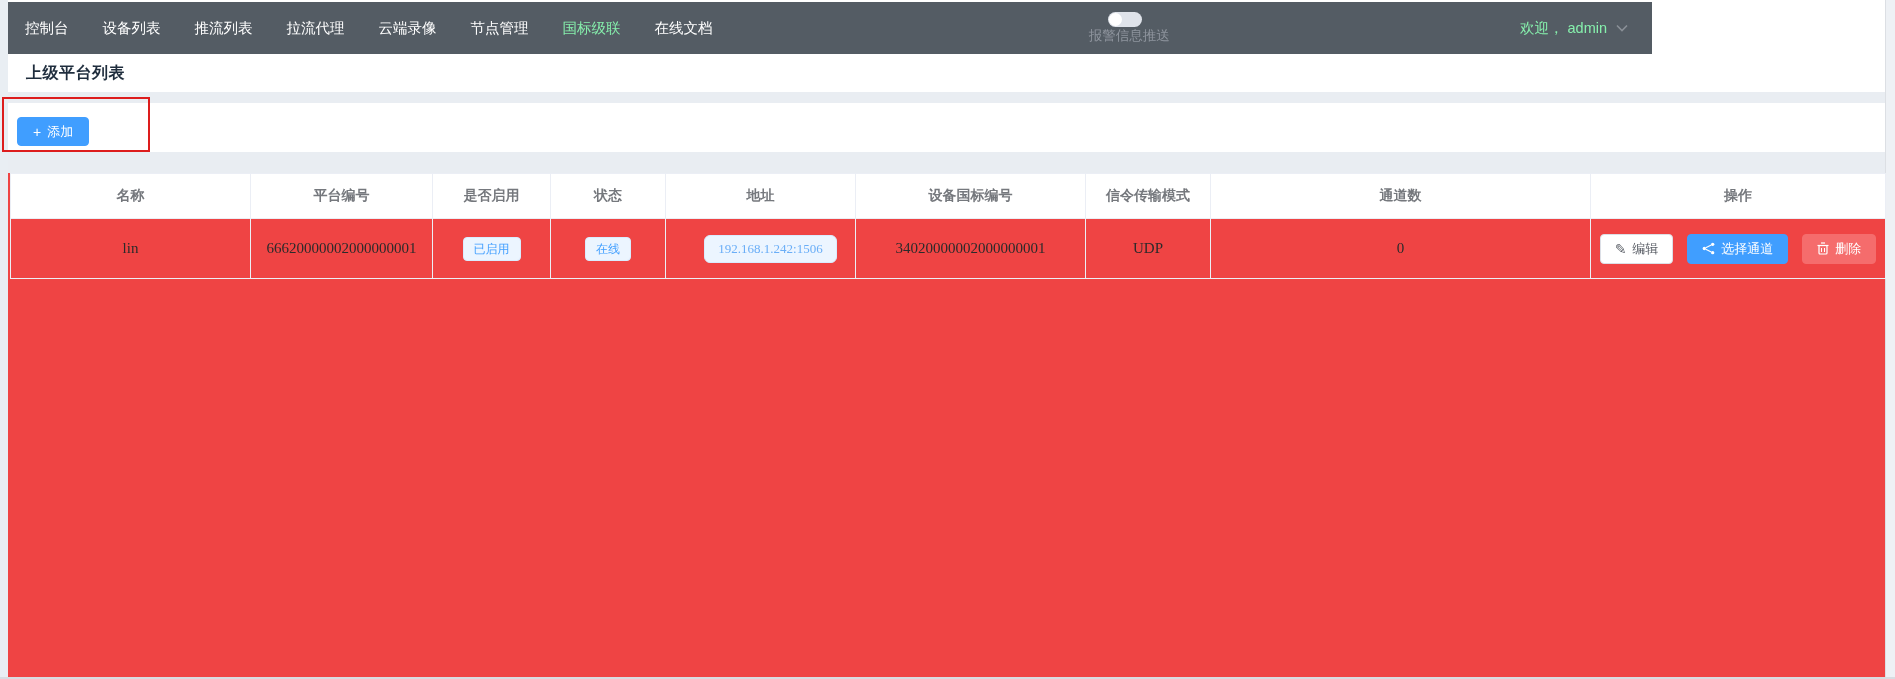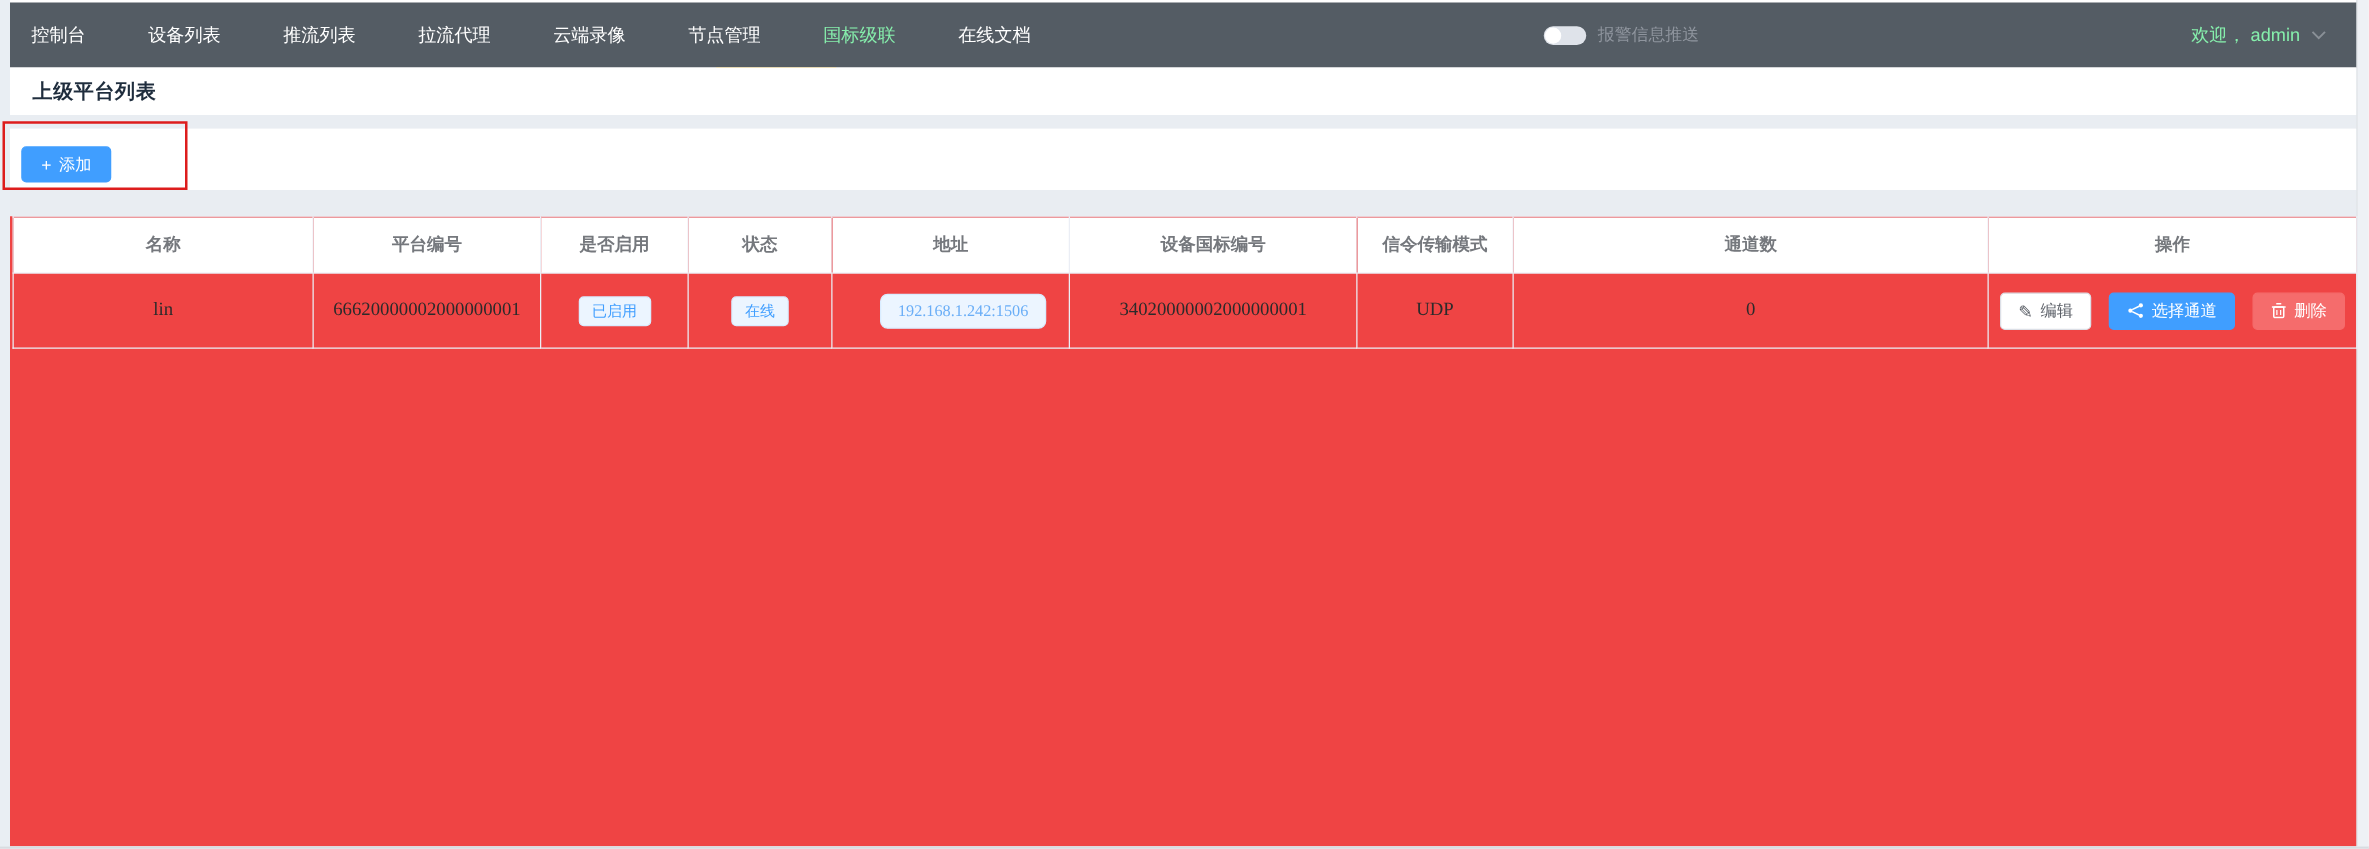--- a/index.html
+++ b/index.html
@@ -6,28 +6,28 @@
   html,body { width:1895px; height:679px; }
   body { font-family:"Liberation Sans","DejaVu Sans",sans-serif; background:#ffffff; }
   .page { position:relative; width:1895px; height:679px; background:#ffffff; overflow:hidden;
           border-bottom:2px solid #d8dce1; }
 
   
   .strip-left  { position:absolute; left:0; top:0; width:8px; height:679px; background:#e9eef3; }
   .strip-right { position:absolute; left:1885px; top:0; width:10px; height:679px; background:#eef1f5; border-left:1px solid #dcdfe4; }
 
   
-  .nav { position:absolute; left:8px; top:2px; width:1877px; height:52px; background:#545c64;
-         display:flex; align-items:center;gap:16px; }
+  .nav { position:absolute; left:8px; top:2px; width:1644px; height:52px; background:#545c64;
+         display:flex; align-items:center; }
   .nav-item { padding:0 17px; height:52px; display:flex; align-items:center;
               font-size:14.5px; color:#ffffff; cursor:pointer; white-space:nowrap; }
   .nav-item.active { color:#86efac; }
   .nav-underline { position:absolute; left:573px; top:54px; width:96px; height:5px; background:#f2b824; }
 
-  .toggle-group { margin-left:auto; display:flex; align-items:center; }
+  .toggle-group { margin-left:auto; display:flex; align-items:center;flex-direction:column; }
   .switch { position:relative; width:34px; height:15px; border-radius:8px; background:#dfe3ea; cursor:pointer; }
   .switch .knob { position:absolute; left:1px; top:1px; width:13px; height:13px; border-radius:50%; background:#ffffff; }
   .toggle-label { margin-left:9px; font-size:13.5px; color:#8f959e; }
 
   .welcome { margin-left:auto; margin-right:24px; display:flex; align-items:center; color:#86efac; font-size:14.5px; cursor:pointer; }
   .welcome .chev { margin-left:9px; display:inline-flex; }
 
   
   .title-bar { position:absolute; left:8px; top:54px; width:1877px; height:38px; background:#ffffff;
                display:flex; align-items:center; padding-left:18px; }

